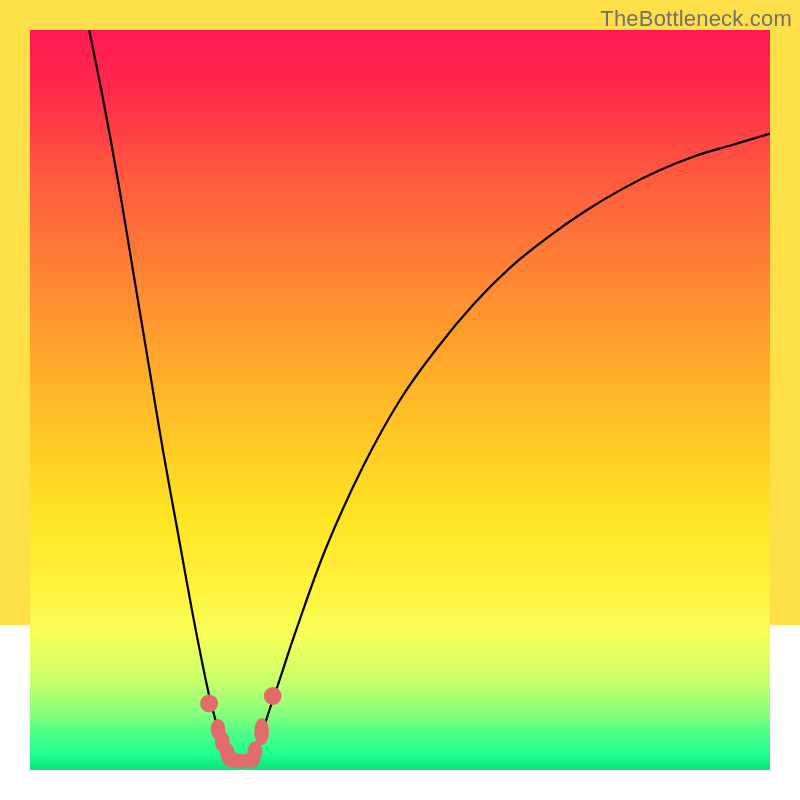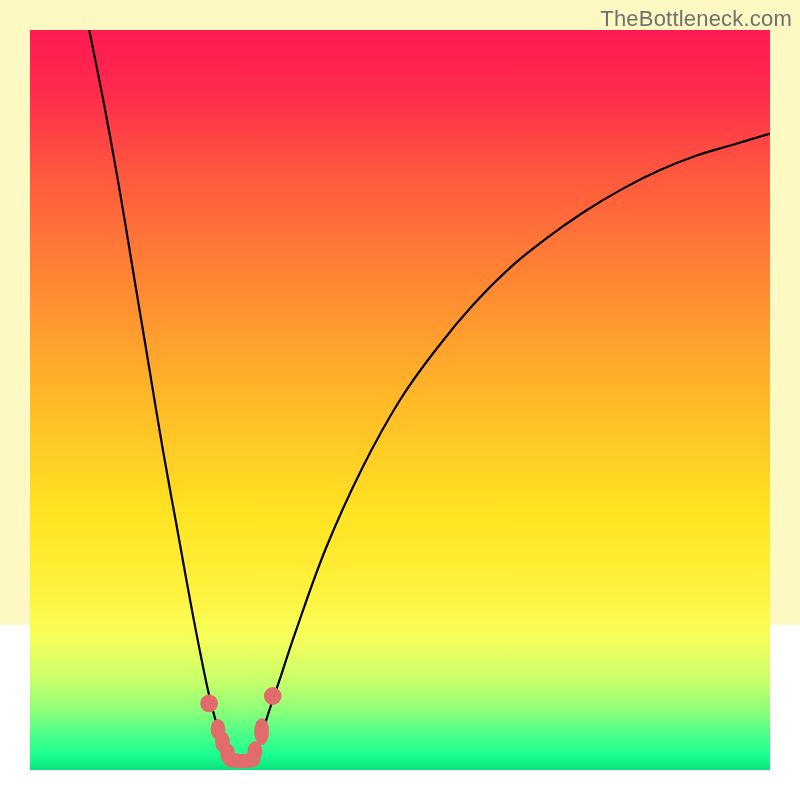--- a/index.html
+++ b/index.html
@@ -7,21 +7,21 @@
     padding: 0;
     width: 800px;
     height: 800px;
     overflow: hidden;
     font-family: Arial, Helvetica, sans-serif;
   }
   .frame {
     position: relative;
     width: 800px;
     height: 625px;
-    background: #fef9c3;
+    background: #fde047;
   }
   .plot-area {
     position: absolute;
     left: 30px;
     top: 30px;
     width: 740px;
     height: 740px;
     overflow: hidden;
   }
   .grad {

